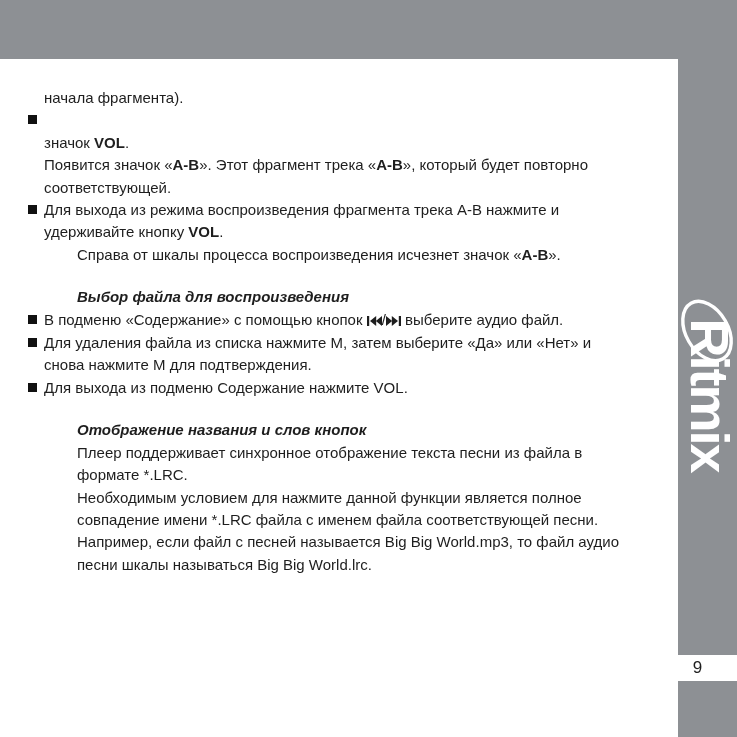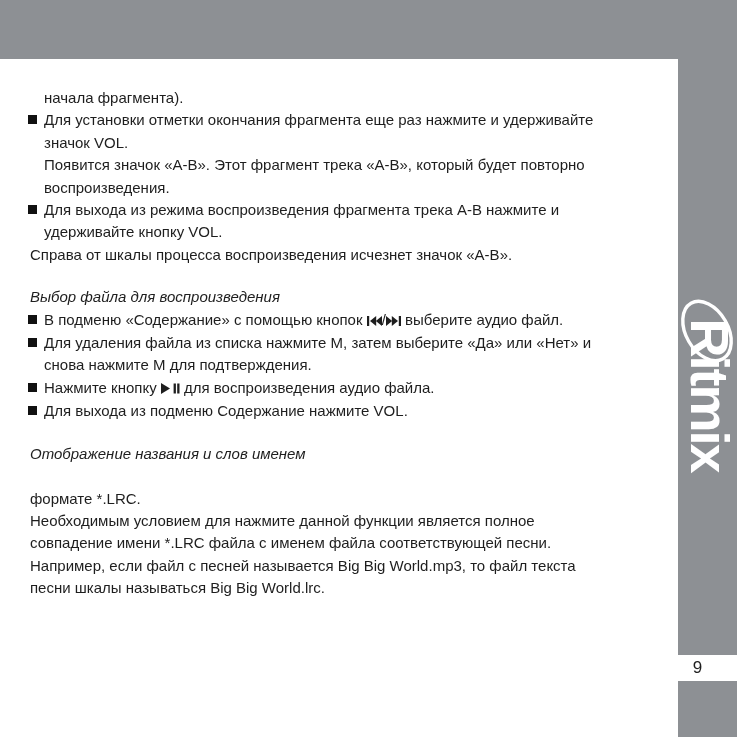--- a/index.html
+++ b/index.html
@@ -22,27 +22,27 @@
   .logo-svg text{
     font-family:"Liberation Sans", sans-serif;
     font-weight:bold;font-size:54px;letter-spacing:-2px;fill:#ffffff;
   }
   .doc{
     position:absolute;left:28px;top:87px;width:640px;
     font-size:15px;line-height:22.4px;
   }
   .blk{position:relative;}
   .cont,.sub,.bullet{padding-left:16px;}
-  .para,.heading{padding-left:2px;}
-  .heading{font-weight:normal;font-style:italic;}
+  .para,.heading{padding-left:2px;margin-left:47px;}
+  .heading{font-weight:bold;font-style:italic;}
   .spacer{height:20px;}
   .bullet .sq{
     position:absolute;left:0;top:6px;width:9px;height:9px;background:#111;display:inline-block;
   }
-  b{font-weight:normal;}
+  b{font-weight:bold;}
   .icon{display:inline-block;vertical-align:-1px;}
   .icon svg{display:inline-block;fill:#1e1e1e;}
 </style>
 </head>
 <body>
 
 <div class="chrome top-bar"></div>
 <div class="chrome side-upper"></div>
 <div class="page-band">
   <span class="num">9</span>
@@ -51,41 +51,36 @@
 
 <svg class="logo-svg" viewBox="0 0 59 210" aria-hidden="true">
   <g transform="translate(13,100) rotate(90)">
     <ellipse cx="-64" cy="-16" rx="32" ry="21" fill="none" stroke="#ffffff" stroke-width="3.4" transform="rotate(-30 -64 -16)"></ellipse>
     <text x="0" y="0" text-anchor="middle">Ritmix</text>
   </g>
 </svg>
 
 <div class="doc">
     <div class="blk cont"><span>начала фрагмента).</span></div>
-    <div class="blk bullet"><span class="sq"></span><span>Для установки отметки окончания фрагмента еще раз нажмите и удерживайте</span><br><span>значок </span><b>VOL</b><span>.</span></div>
-    <div class="blk sub"><span>Появится значок «</span><b>A-B</b><span>». Этот фрагмент трека «</span><b>A-B</b><span>», который будет повторно</span><br><span>воспроизведения.</span></div>
+    <div class="blk bullet"><span class="sq"></span><br><span>значок </span><b>VOL</b><span>.</span></div>
+    <div class="blk sub"><span>Появится значок «</span><b>A-B</b><span>». Этот фрагмент трека «</span><b>A-B</b><span>», который будет повторно</span><br><span>соответствующей.</span></div>
     <div class="blk bullet"><span class="sq"></span><span>Для выхода из режима воспроизведения фрагмента трека A-B нажмите и</span><br><span>удерживайте кнопку </span><b>VOL</b><span>.</span></div>
     <div class="blk para"><span>Справа от шкалы процесса воспроизведения исчезнет значок «</span><b>A-B</b><span>».</span></div>
     <div class="blk spacer"></div>
     <div class="blk heading"><span>Выбор файла для воспроизведения</span></div>
     <div class="blk bullet"><span class="sq"></span></div>
     <div class="blk bullet"><span class="sq"></span><span>В подменю «Содержание» с помощью кнопок </span><span class="icon"><svg width="15" height="10" viewBox="0 0 15 10">
           <rect x="0" y="0" width="2.2" height="10"></rect>
           <path d="M9.2 0 L3 5 L9.2 10 Z"></path>
           <path d="M15 0 L8.8 5 L15 10 Z"></path>
         </svg></span><span>/</span><span class="icon"><svg width="15" height="10" viewBox="0 0 15 10">
           <path d="M0 0 L6.2 5 L0 10 Z"></path>
           <path d="M5.8 0 L12 5 L5.8 10 Z"></path>
           <rect x="12.8" y="0" width="2.2" height="10"></rect>
         </svg></span><span> выберите аудио файл.</span></div>
     <div class="blk bullet"><span class="sq"></span><span>Для удаления файла из списка нажмите M, затем выберите «Да» или «Нет» и</span><br><span>снова нажмите M для подтверждения.</span></div>
-    <div class="blk bullet"><span class="sq"></span><span>Нажмите кнопку </span><span class="icon"><svg width="19" height="11" viewBox="0 0 19 11">
-          <path d="M0 0 L9 5.5 L0 11 Z"></path>
-          <rect x="12.6" y="0.5" width="2.3" height="10"></rect>
-          <rect x="16.2" y="0.5" width="2.3" height="10"></rect>
-        </svg></span><span> для воспроизведения аудио файла.</span></div>
     <div class="blk bullet"><span class="sq"></span><span>Для выхода из подменю Содержание нажмите VOL.</span></div>
     <div class="blk spacer"></div>
-    <div class="blk heading"><span>Отображение названия и слов именем</span></div>
-    <div class="blk para"><br><span>формате *.LRC.</span></div>
+    <div class="blk heading"><span>Отображение названия и слов кнопок</span></div>
+    <div class="blk para"><span>Плеер поддерживает синхронное отображение текста песни из файла в</span><br><span>формате *.LRC.</span></div>
     <div class="blk para"><span>Необходимым условием для нажмите данной функции является полное</span><br><span>совпадение имени *.LRC файла с именем файла соответствующей песни.</span></div>
-    <div class="blk para"><span>Например, если файл с песней называется Big Big World.mp3, то файл текста</span><br><span>песни шкалы называться Big Big World.lrc.</span></div>
+    <div class="blk para"><span>Например, если файл с песней называется Big Big World.mp3, то файл аудио</span><br><span>песни шкалы называться Big Big World.lrc.</span></div>
   </div>
 
 </body></html>

